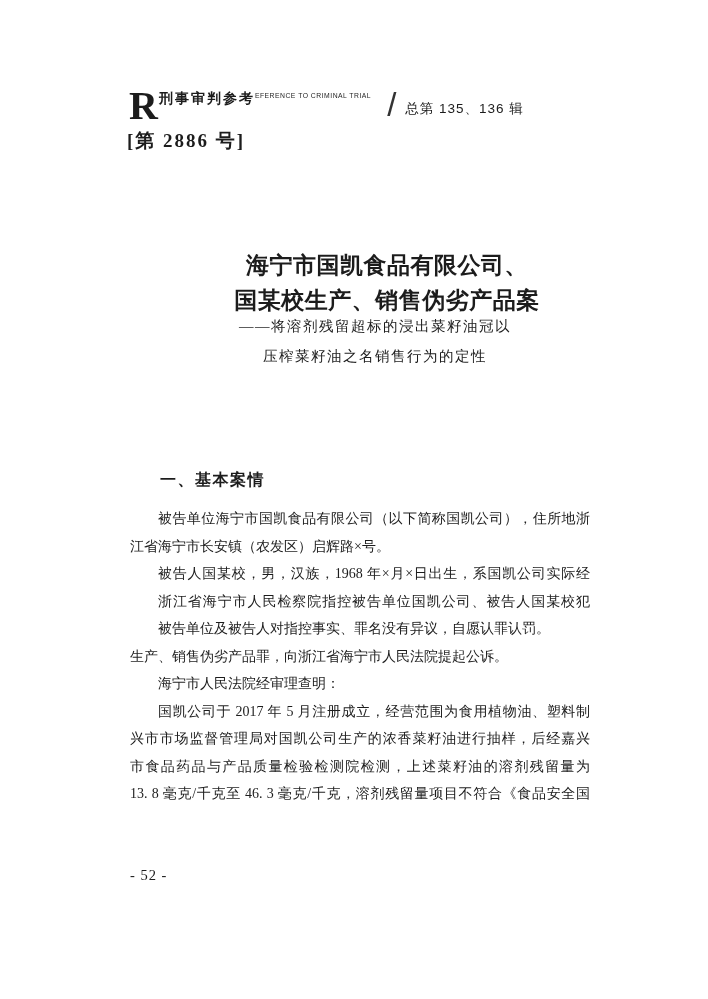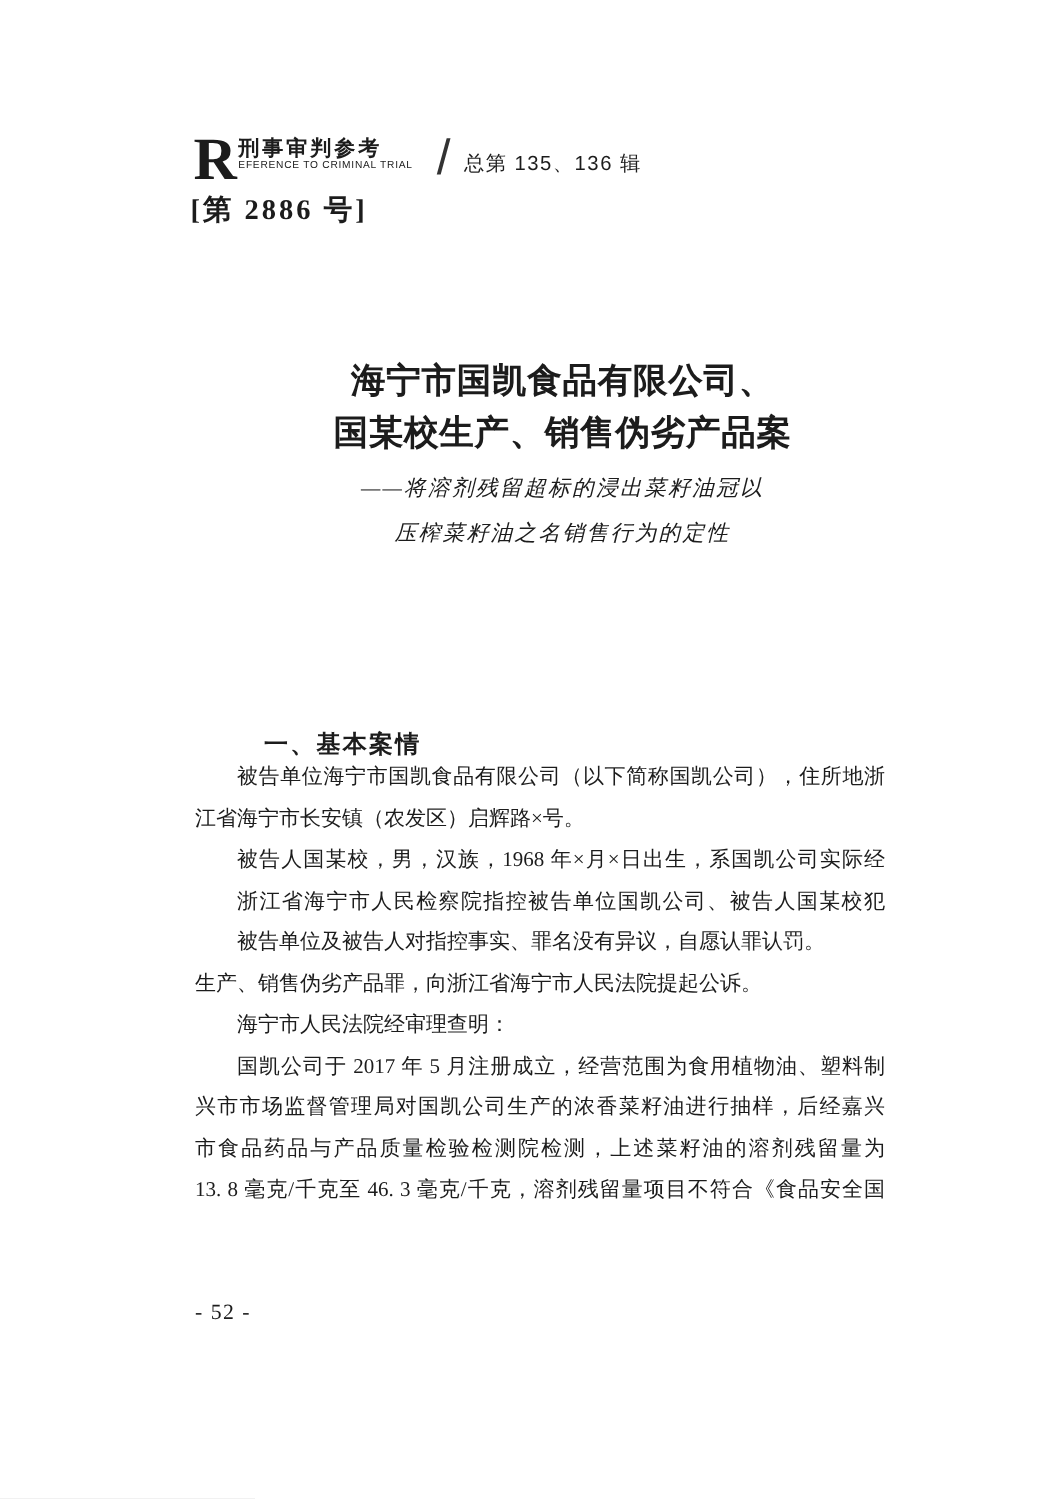--- a/index.html
+++ b/index.html
@@ -24,21 +24,21 @@
   }
   .logo-r {
     font-family: "Liberation Serif", serif;
     font-weight: bold;
     font-size: 40px;
     line-height: 36px;
     letter-spacing: -1px;
   }
   .logo-stack {
     display: flex;
-    flex-direction: column;
+    flex-direction: row;
     margin-left: 2px;
     padding-top: 3px;
   }
   .logo-cn {
     font-family: "Liberation Sans", sans-serif;
     font-weight: bold;
     font-size: 14px;
     line-height: 15px;
     letter-spacing: 2px;
   }
@@ -78,45 +78,44 @@
     font-weight: bold;
     letter-spacing: 2px;
   }
 
   
   .title {
     position: absolute;
     left: 140px;
     top: 236px;
     width: 470px;
-    margin: 0;
+    margin: 12px;
     text-align: center;
     font-size: 23px;
     font-weight: bold;
     line-height: 35px;
     letter-spacing: 0.5px;
   }
   .subtitle {
     position: absolute;
     left: 140px;
     top: 311px;
     width: 470px;
     text-align: center;
-    font-style: italic;
     font-size: 14.5px;
     line-height: 30px;
     letter-spacing: 1.5px;
   }
 
   
   .section-heading {
     position: absolute;
     left: 160px;
     top: 470px;
-    margin: 16px;
+    margin: 0;
     font-family: "Liberation Sans", sans-serif;
     font-size: 16px;
     font-weight: bold;
     letter-spacing: 1.5px;
   }
 
   
   .body-block {
     position: absolute;
     left: 130px;

